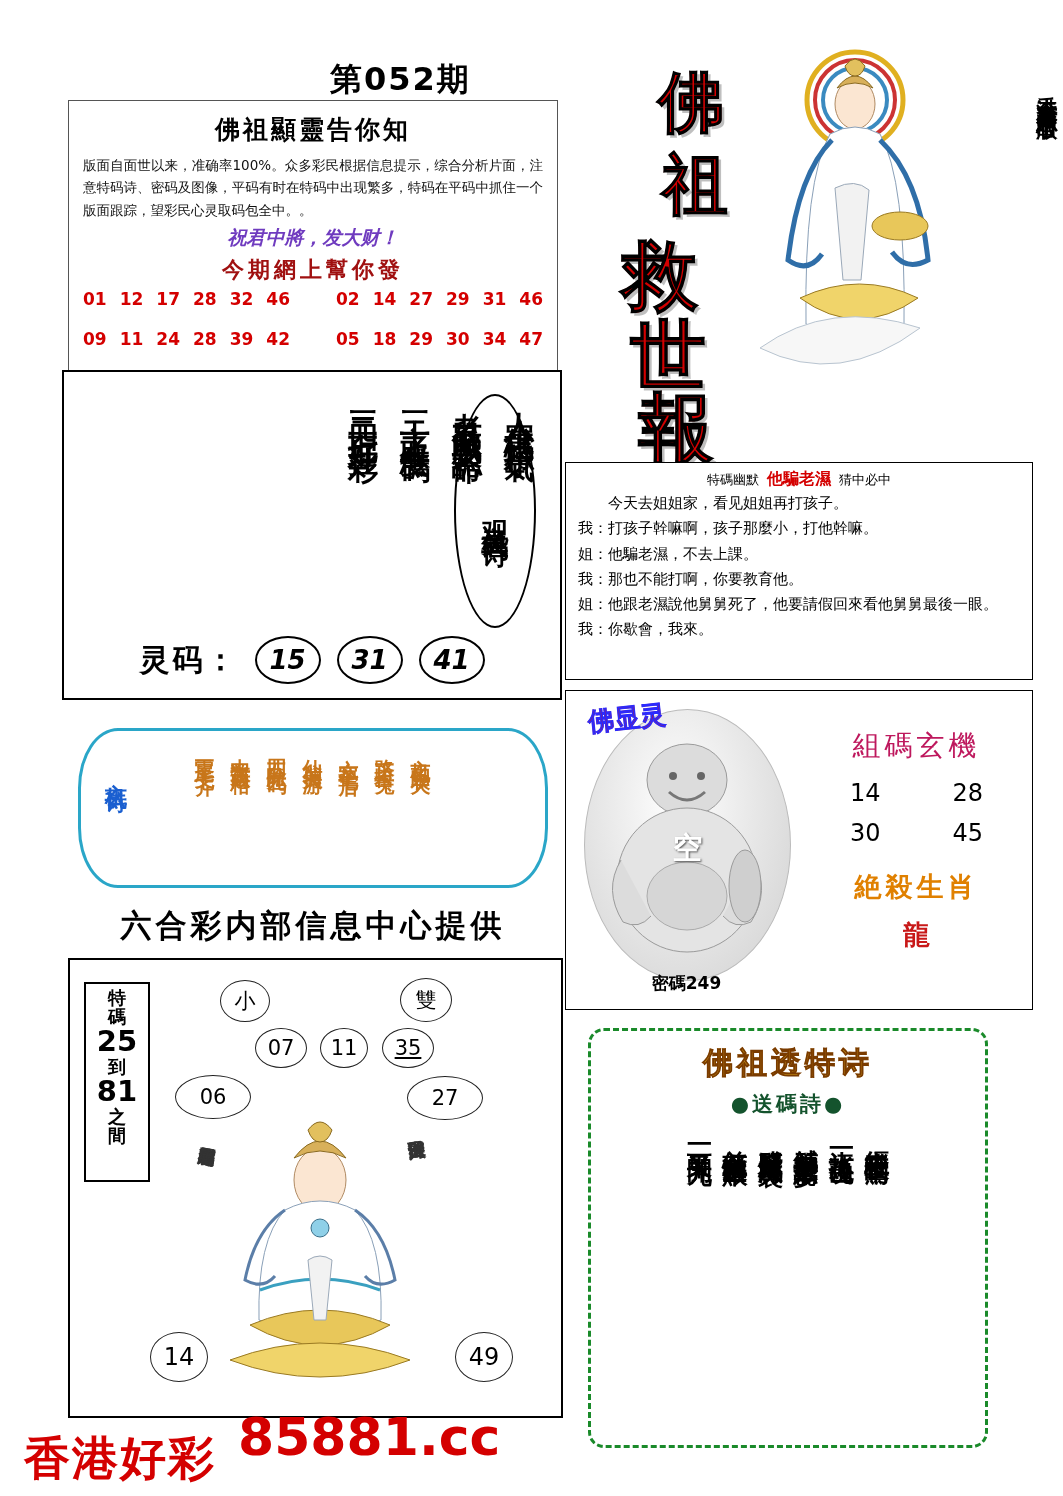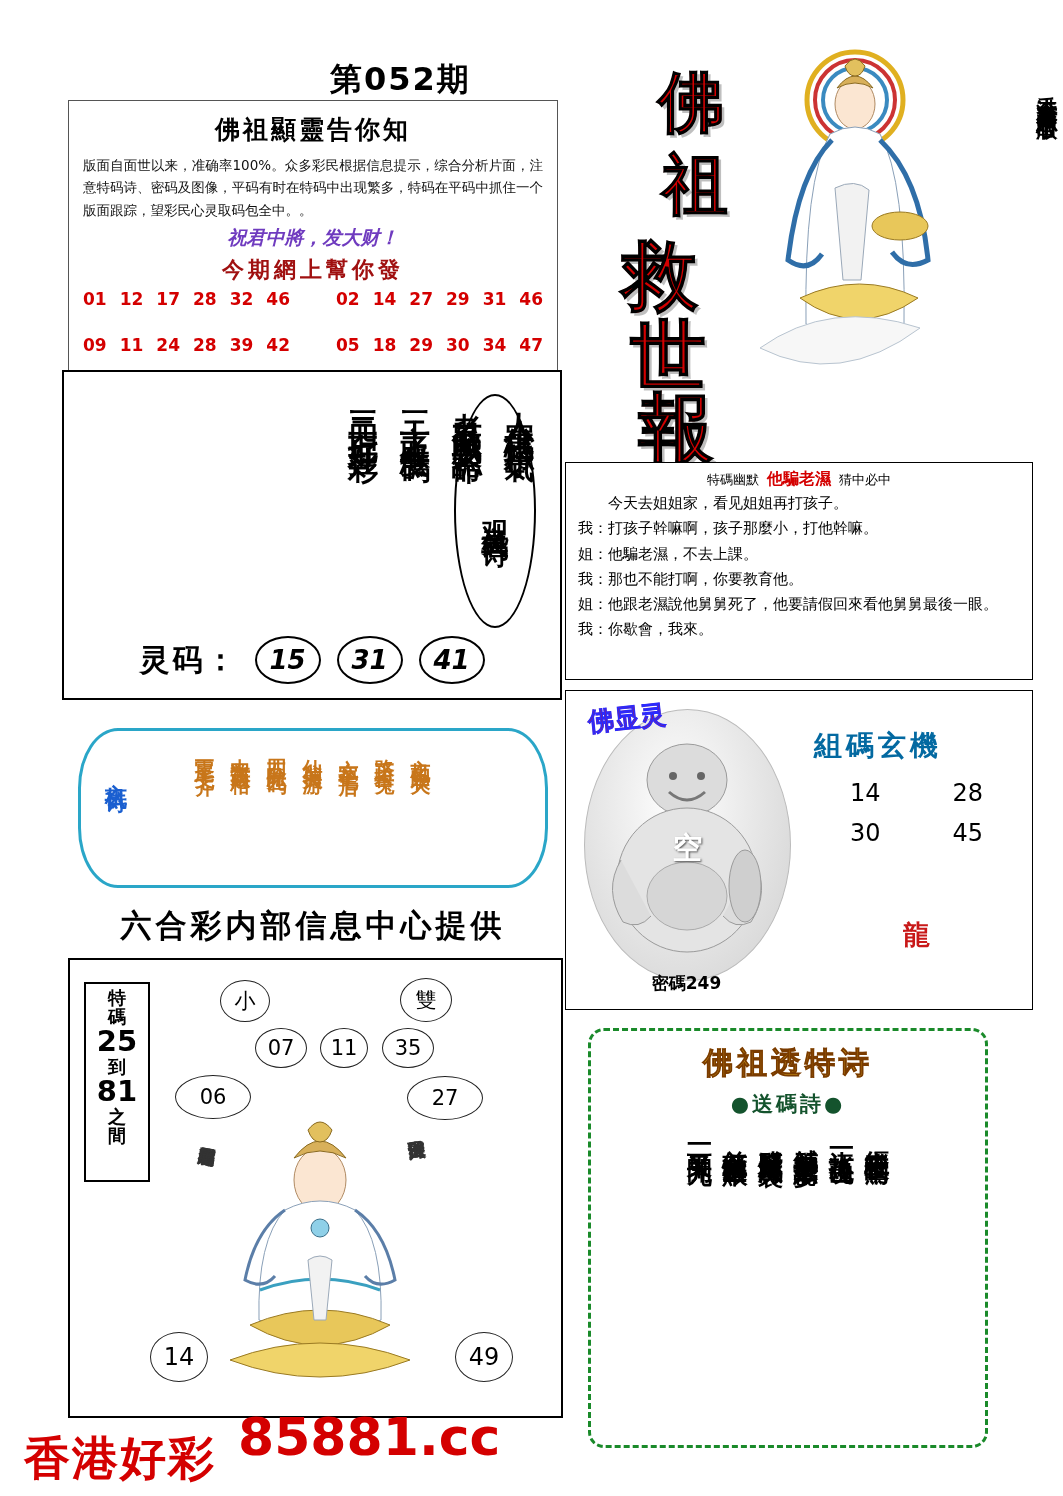--- a/index.html
+++ b/index.html
@@ -21,21 +21,21 @@
   .notice-body{font-size:13.5px;line-height:1.65;color:#111;padding:8px 14px 0 14px;text-align:justify;}
   .notice-wish{
     text-align:center;color:#6f3bbf;font-size:19px;font-weight:bold;font-style:italic;margin-top:4px;
   }
   .notice-sub{
     text-align:center;color:#a01010;font-size:22px;font-weight:bold;margin-top:4px;letter-spacing:4px;
   }
   .num-grid{display:flex;justify-content:space-between;padding:4px 14px 0 14px;}
   .num-set{display:flex;gap:13px;}
   .num-set span{color:#d40000;font-size:17px;font-weight:bold;}
-  .num-row2{margin-top:22px;}
+  .num-row2{margin-top:16px;}
 
   
   .poem-box{
     position:absolute;left:62px;top:370px;width:500px;height:330px;
     border:2px solid #000;box-sizing:border-box;background:#fff;
   }
   .poem-cols{
     display:flex;flex-direction:row-reverse;justify-content:flex-start;
     gap:22px;padding:16px 26px 0 20px;height:230px;
   }
@@ -153,21 +153,21 @@
   .buddha-banner{
     position:absolute;left:22px;top:10px;font-size:26px;font-weight:bold;color:#c81818;
     -webkit-text-stroke:.6px #2a2aff;transform:rotate(-6deg);
     font-family:"DejaVu Serif","Liberation Serif",serif;
   }
   .kong{
     position:absolute;left:0;top:118px;width:205px;text-align:center;font-size:30px;font-weight:bold;color:#fff;
     text-shadow:1px 1px 2px #555;font-family:"DejaVu Serif","Liberation Serif",serif;
   }
   .zm-title{
-    position:absolute;left:248px;top:36px;width:205px;font-size:28px;font-weight:bold;color:#0369a1;
+    position:absolute;left:248px;top:36px;width:205px;text-align:center;font-size:28px;font-weight:normal;color:#be185d;
     letter-spacing:4px;font-family:"DejaVu Serif","Liberation Serif",serif;
   }
   .zm-nums{position:absolute;left:248px;top:88px;width:205px;}
   .zm-row{display:flex;justify-content:space-around;font-size:24px;margin-bottom:12px;}
   .js-title{
     position:absolute;left:248px;top:178px;width:205px;text-align:center;font-size:27px;font-weight:bold;color:#e08000;
     letter-spacing:4px;font-family:"DejaVu Serif","Liberation Serif",serif;
   }
   .js-val{
     position:absolute;left:248px;top:226px;width:205px;text-align:center;font-size:27px;font-weight:bold;color:#c81818;
@@ -296,21 +296,21 @@
       <div class="b">81</div>
       <div class="s">之</div>
       <div class="s">間</div>
     </div>
 
     <div class="ball" style="left:150px;top:20px;width:48px;height:40px;">小</div>
     <div class="ball" style="left:330px;top:18px;width:50px;height:42px;">雙</div>
 
     <div class="ball" style="left:185px;top:68px;width:50px;height:38px;">07</div>
     <div class="ball" style="left:250px;top:68px;width:46px;height:38px;">11</div>
-    <div class="ball" style="left:312px;top:68px;width:50px;height:38px;">35</div>
+    <div class="ball" style="left:312px;top:68px;width:50px;height:38px;text-decoration:underline;">35</div>
     <div class="ball" style="left:105px;top:115px;width:74px;height:42px;">06</div>
     <div class="ball" style="left:337px;top:116px;width:74px;height:42px;">27</div>
 
     <div class="sidetext" style="left:132px;top:175px;transform:rotate(10deg);">鶏谷開鑼起風雲</div>
     <div class="sidetext" style="left:335px;top:168px;transform:rotate(-8deg);">猴子出聖冲入河</div>
 
     <svg class="goddess" viewBox="0 0 260 300">
       <ellipse cx="130" cy="70" rx="26" ry="32" fill="#fbe6d2" stroke="#b08a62"></ellipse>
       <path d="M104 48 q26 -34 52 0 q-26 -14 -52 0z" fill="#d8b05a" stroke="#8a6a20"></path>
       <path d="M118 20 q12 -16 24 0 q-4 12 -12 12 q-8 0 -12 -12z" fill="#e2c05e" stroke="#8a6a20"></path>
@@ -400,20 +400,21 @@
     <div class="zm-nums">
       <div class="zm-row">
         <span>14</span>
         <span>28</span>
       </div>
       <div class="zm-row">
         <span>30</span>
         <span>45</span>
       </div>
     </div>
+    <div class="js-title">絶殺生肖</div>
     <div class="js-val">龍</div>
   </div>
 
   <div class="tts-box">
     <div class="tts-title">佛祖透特诗</div>
     <div class="tts-sub">●送碼詩●</div>
     <div class="tts-cols">
       <div class="tcol">中經夜工哨駕</div>
       <div class="tcol">水江一打山魂</div>
       <div class="tcol">鋪瑟半十還蕊夢</div>

